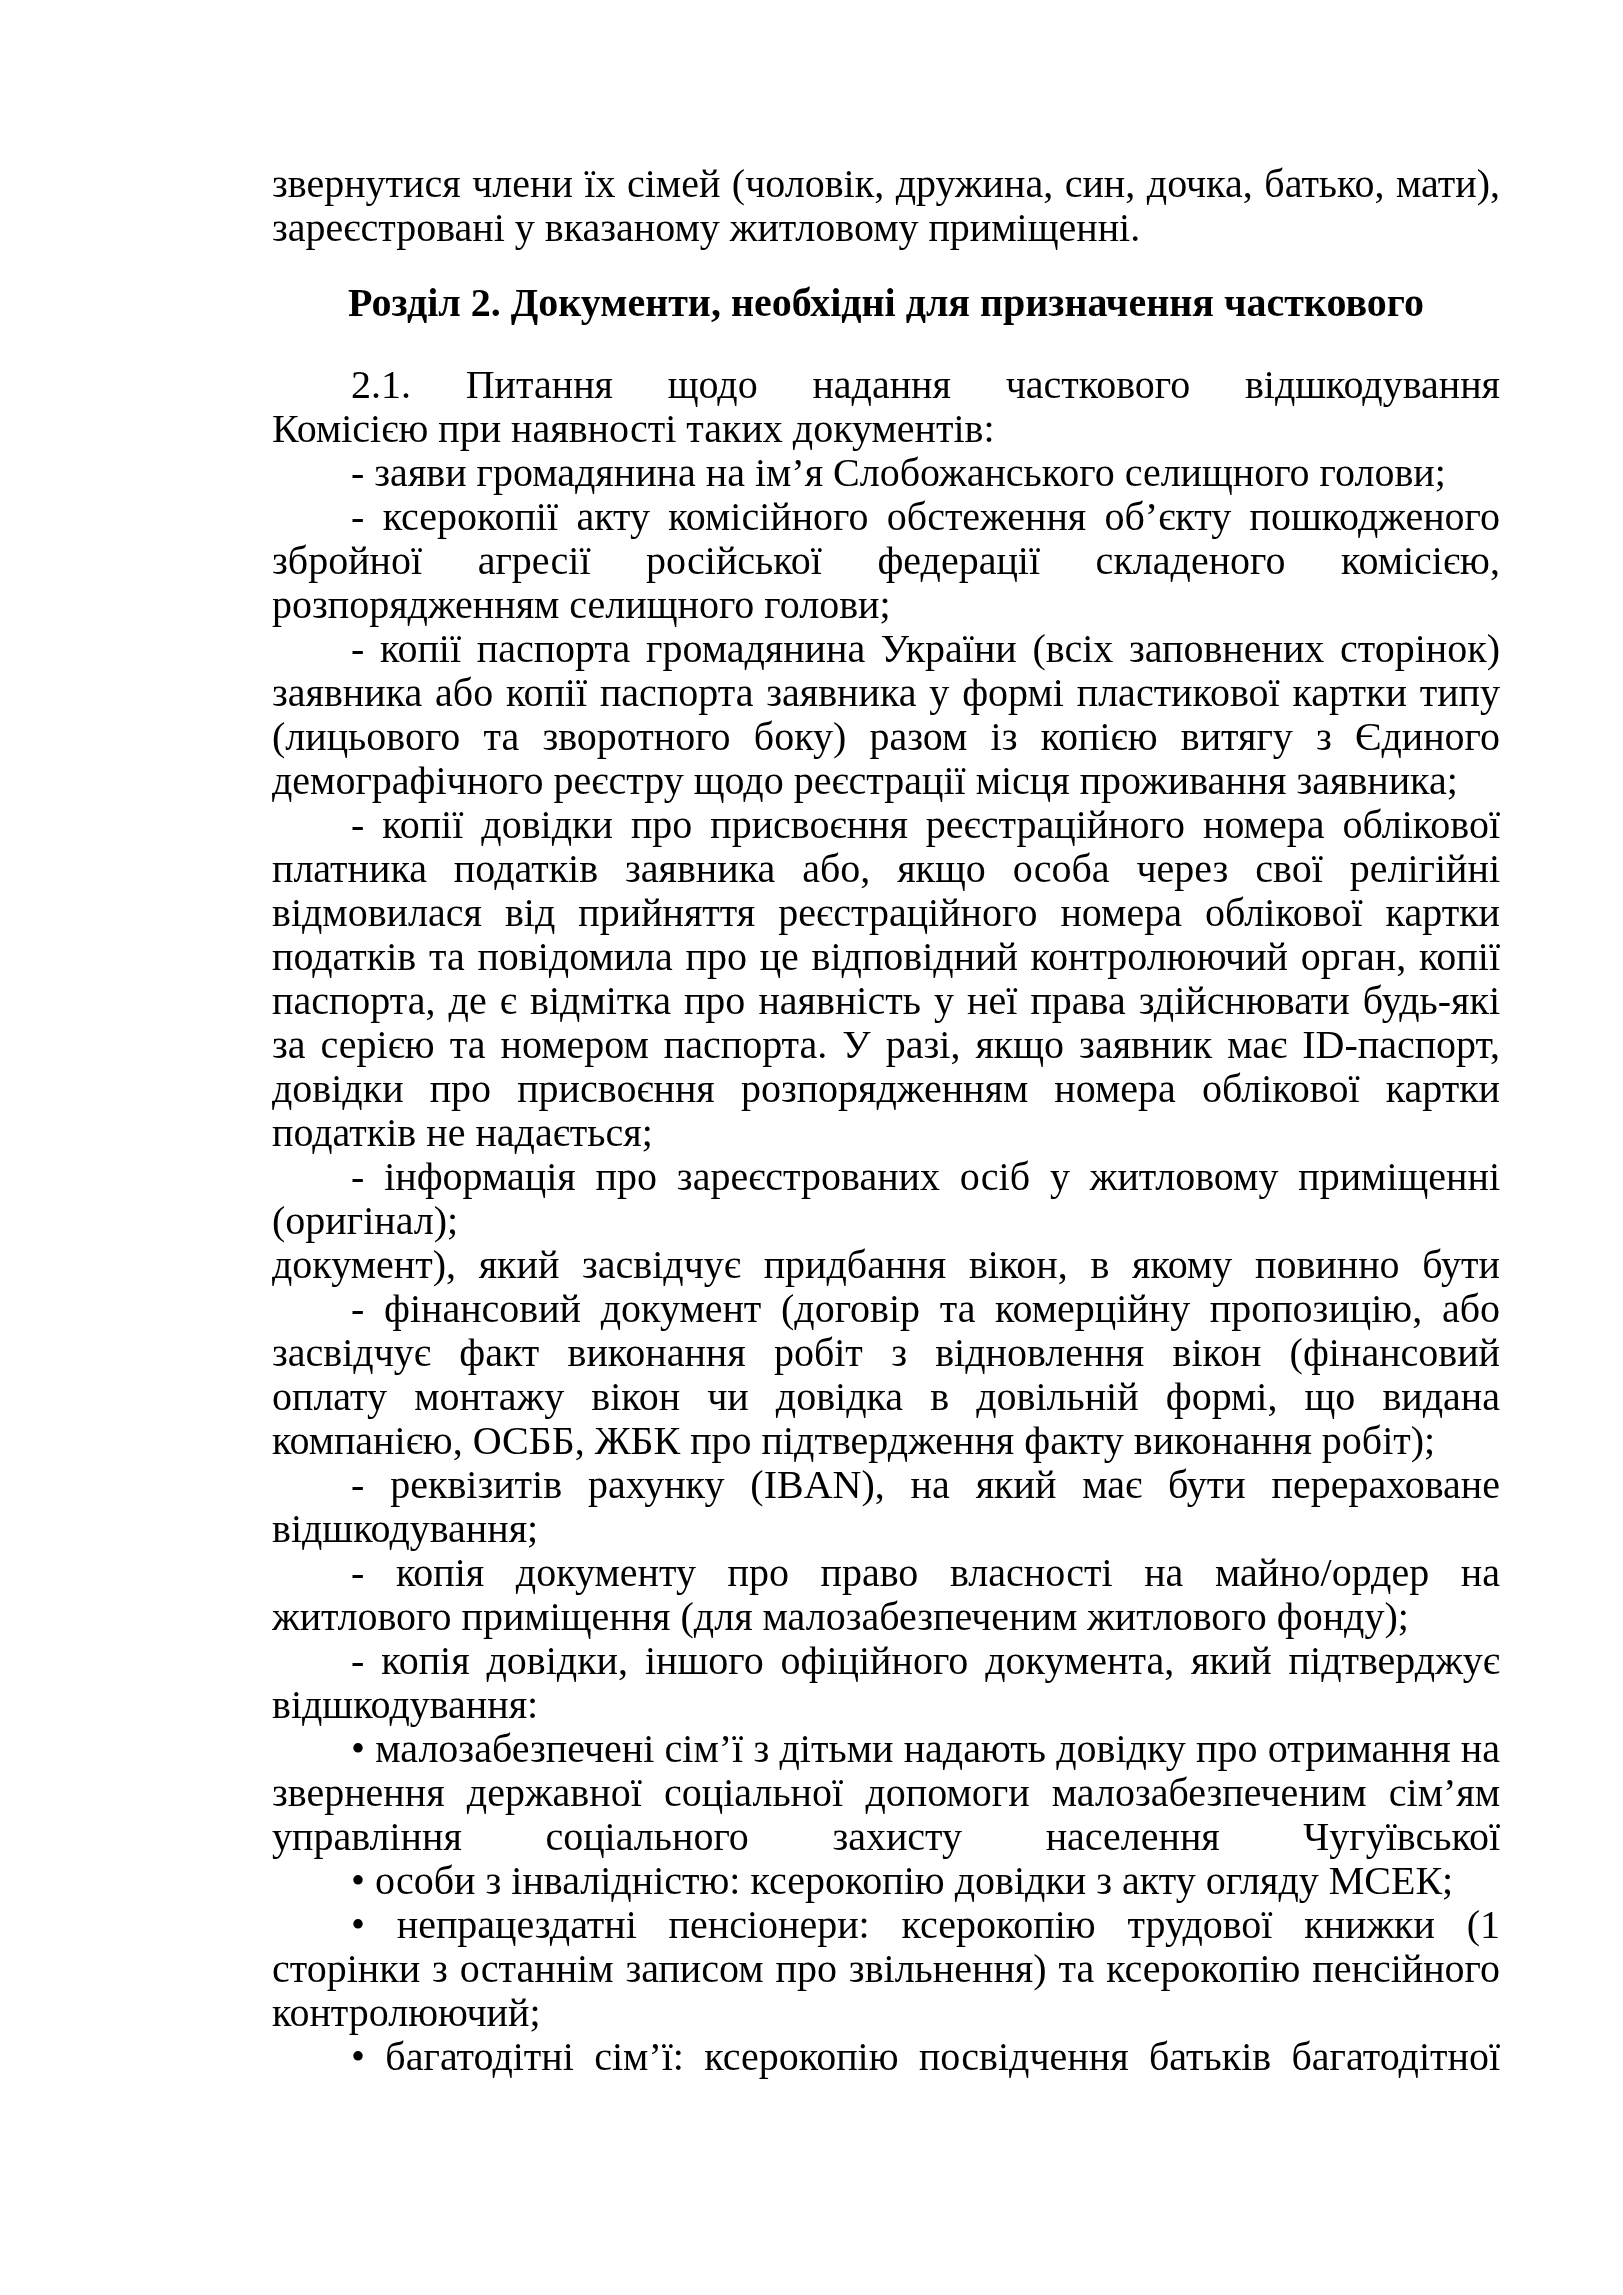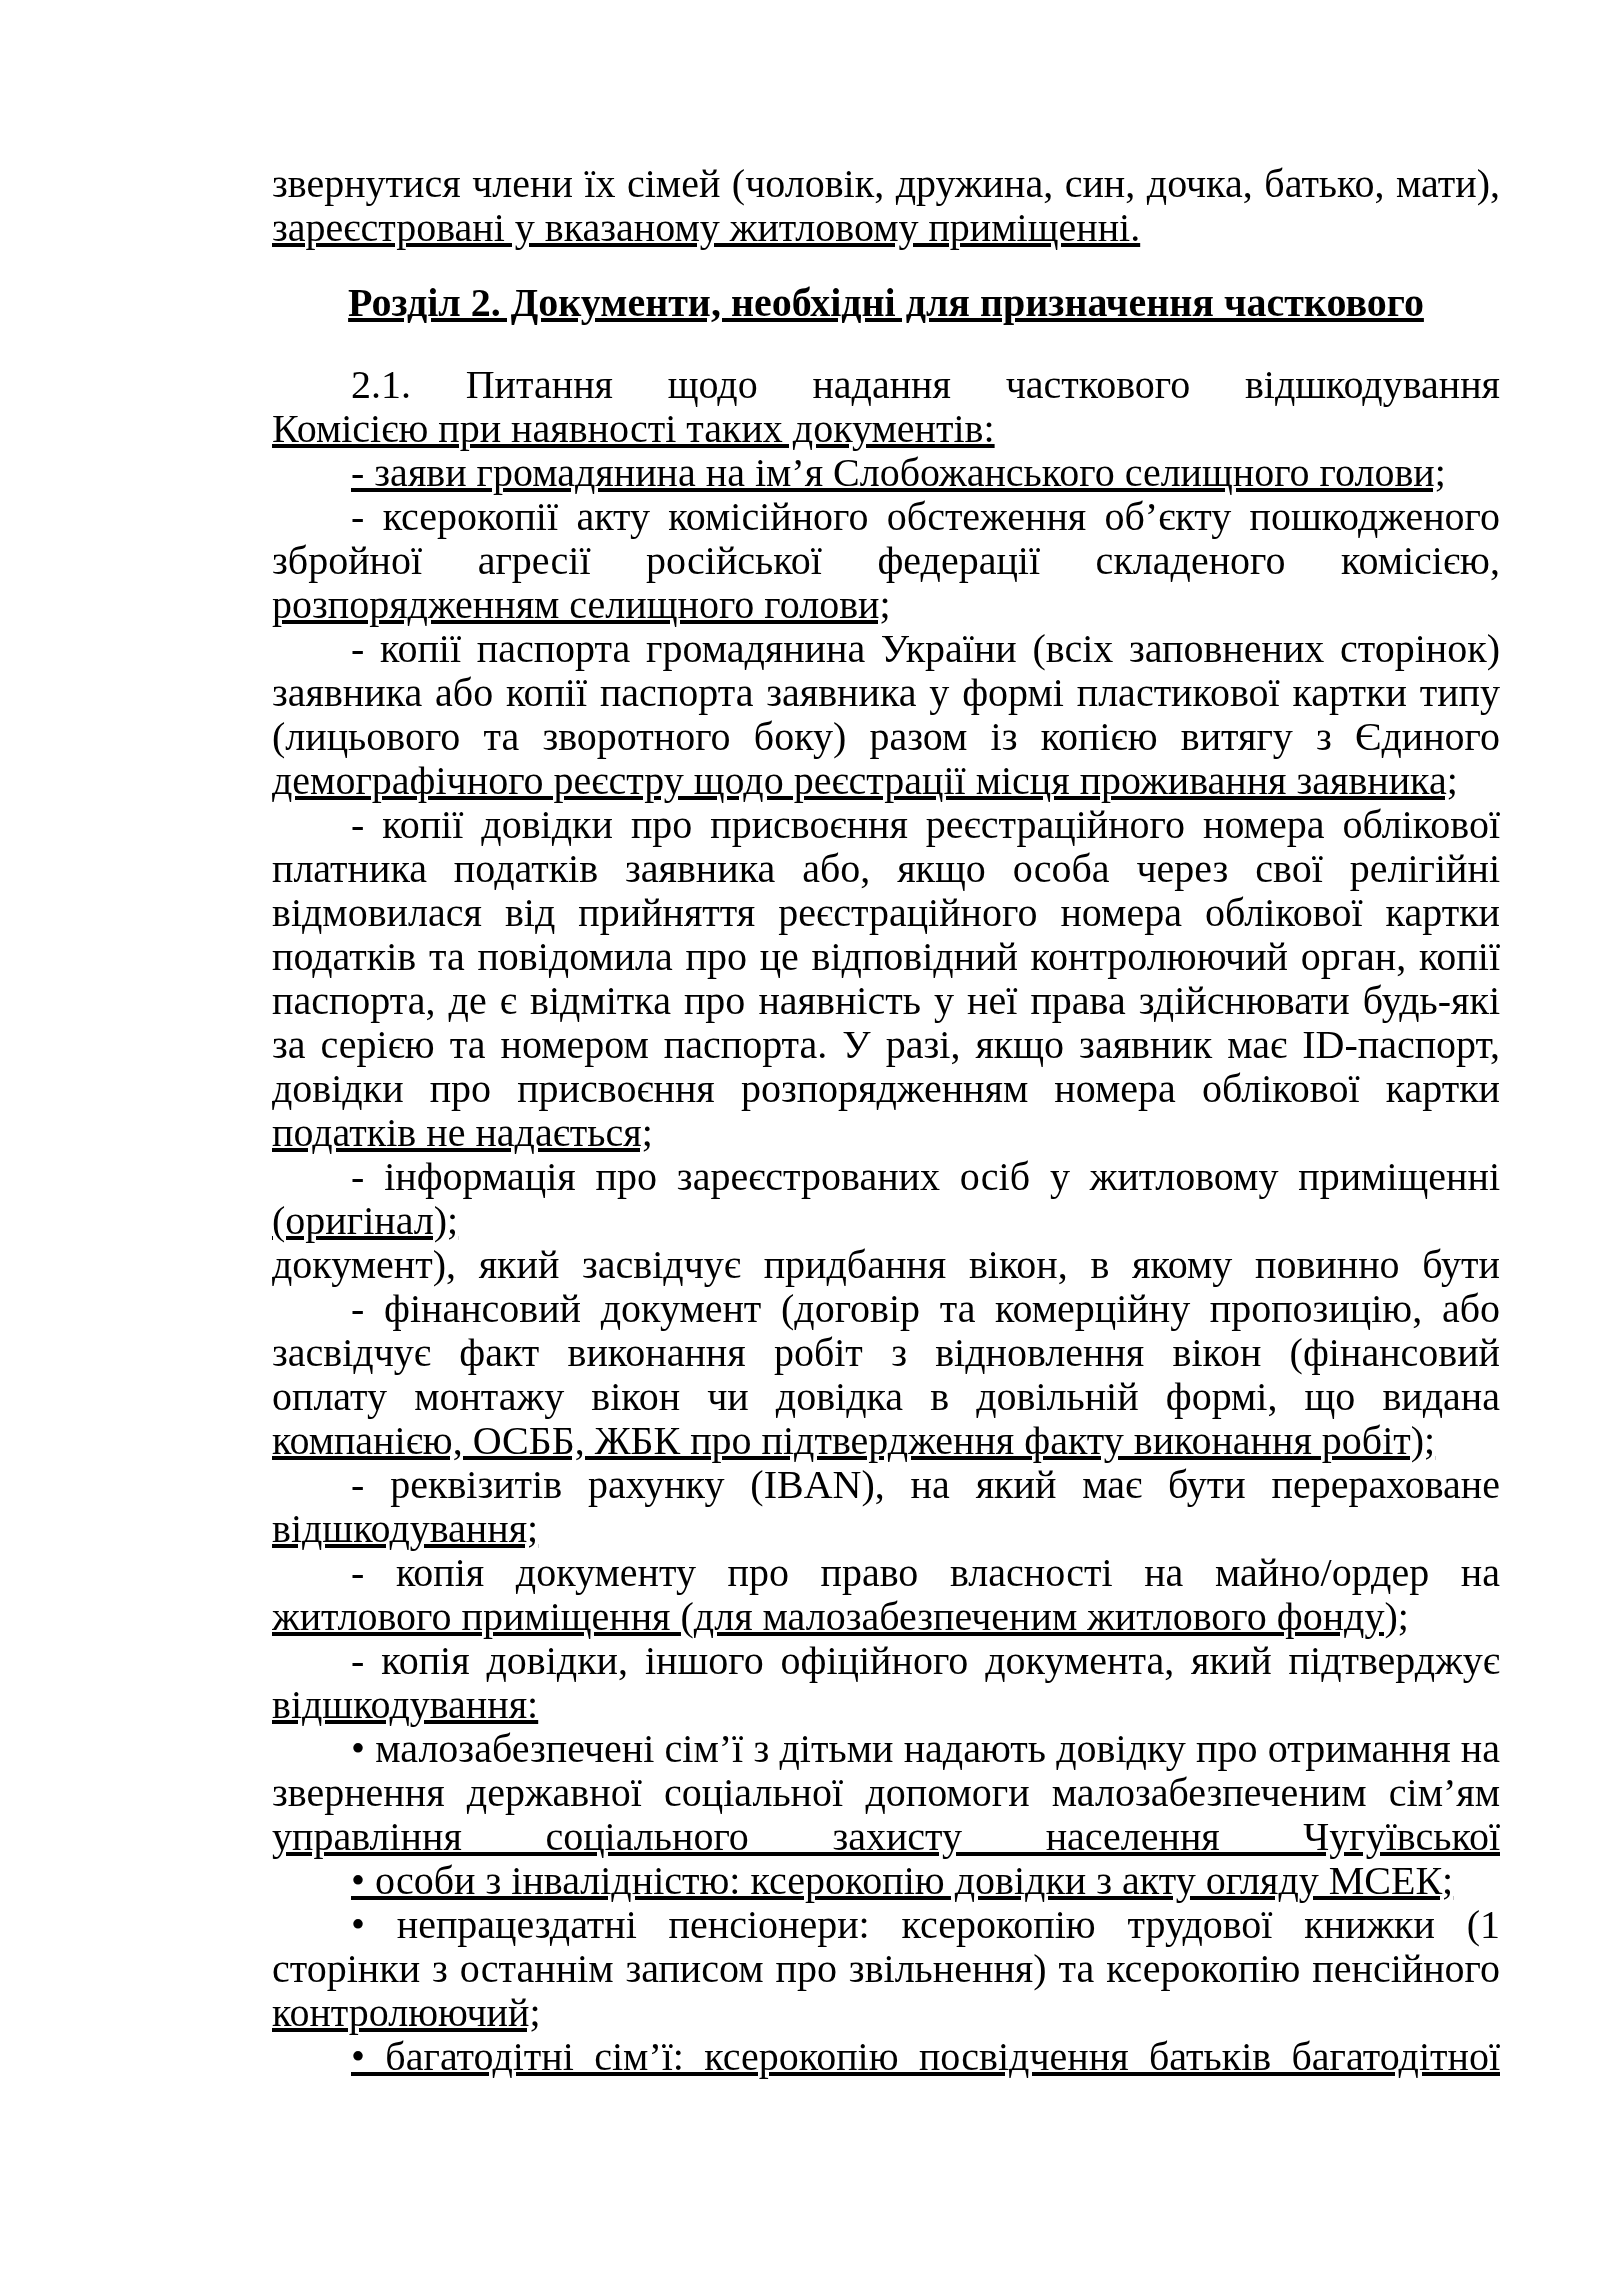--- a/index.html
+++ b/index.html
@@ -27,21 +27,21 @@
     font-size: 40px;
     line-height: 44px;
     height: 44px;
     overflow: hidden;
     text-align: justify;
     text-align-last: justify;
     text-justify: inter-word;
     white-space: normal;
     margin-left: 40px;
   }
-  .ln.last { text-align-last: left; text-decoration: underline; }
+  .ln.last { text-align-last: left; }
   .ln.first { text-indent: 79px; }
   .para.heading { margin-top: 31px; margin-bottom: 38px; }
   .para.heading .ln {
     font-weight: bold;
     text-align: center;
     text-align-last: left;
   }
 </style>
 </head>
 <body>

